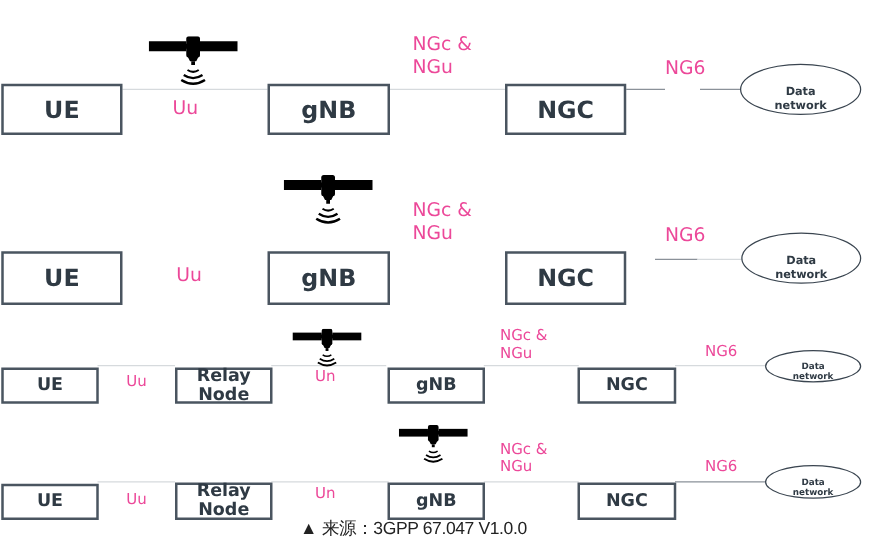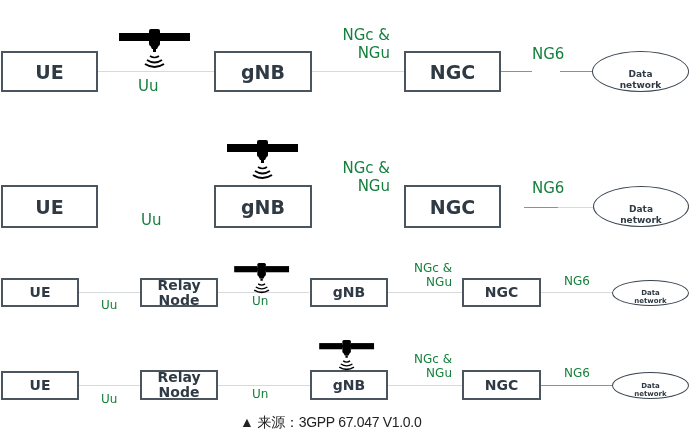--- a/index.html
+++ b/index.html
@@ -1,30 +1,30 @@
 <!DOCTYPE html>
 <html><head>
 <meta charset="utf-8">
 <style>
   html, body { margin: 0; padding: 0; background: #ffffff; }
   body { width: 698px; height: 436px; position: relative; overflow: hidden;
          font-family: "DejaVu Sans", sans-serif; color: #2f3a44; }
   .box { position: absolute; border: 2px solid #4a5560; box-sizing: border-box;
          display: flex; align-items: center; justify-content: center; background: #fff;
-         font-weight: bold; color: #2f3a44; text-align: center; }
+         font-weight: bold; color: #2f3a44; text-align: center; margin-top: 16px; }
   .box.lg { font-size: 19px; }
   .box.sm { font-size: 14px; line-height: 15px; }
   .ellipse { position: absolute; border: 1.5px solid #3a4550; border-radius: 50%;
              box-sizing: border-box; display: flex; align-items: flex-end; justify-content: center;
              text-align: center; font-weight: bold; color: #2f3a44; background: #fff; }
   .ellipse.lg { font-size: 9px; line-height: 11px; }
   .ellipse.sm { font-size: 7px; line-height: 8px; }
   .line { position: absolute; height: 1px; background: #d6dadd; }
   .line.dark { background: #8a9199; }
-  .lbl { position: absolute; color: #15803d; text-align: right; white-space: nowrap; }
+  .lbl { position: absolute; color: #ec4899; text-align: left; white-space: nowrap; }
   .lbl.lg { font-size: 15px; line-height: 18px; }
   .lbl.sm { font-size: 12px; line-height: 14px; }
   .sat { position: absolute; }
   .caption { position: absolute; left: 240px; top: 414px; font-size: 14px; color: #222;
              font-family: "Liberation Sans", sans-serif; letter-spacing: -0.3px; }
   .caption .tri { margin-right: 4px; }
 </style>
 </head>
 <body>
 

